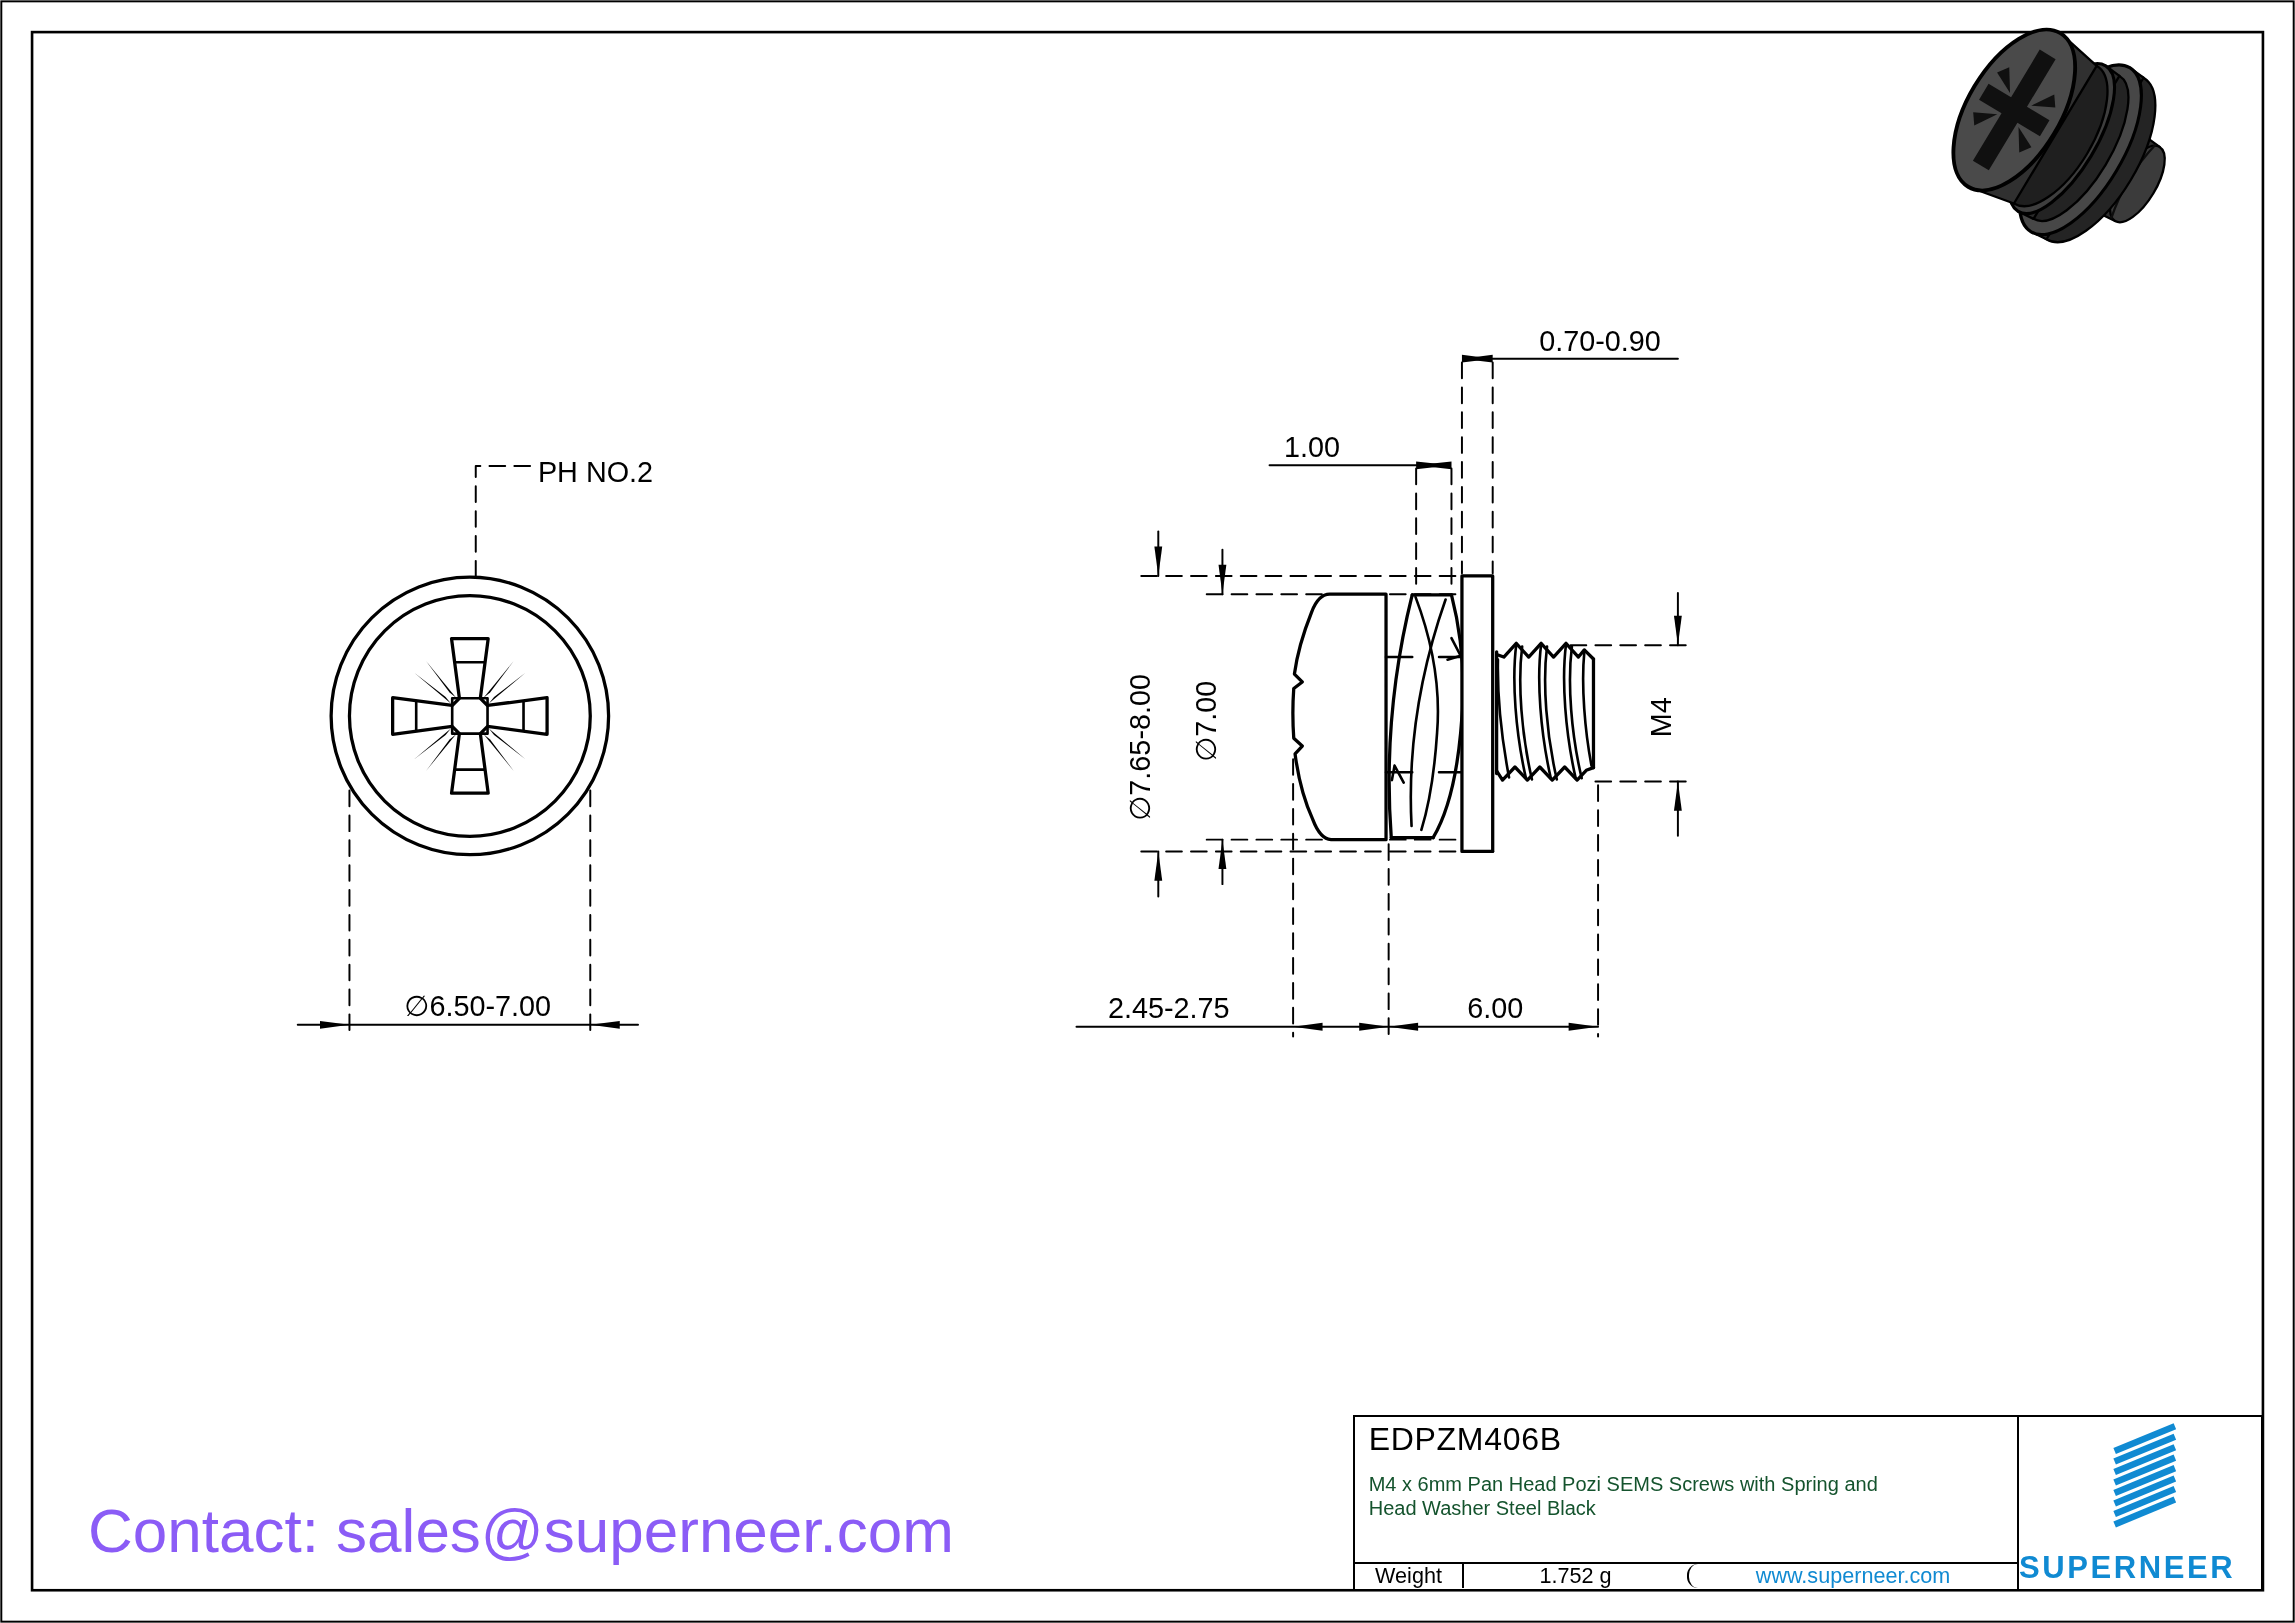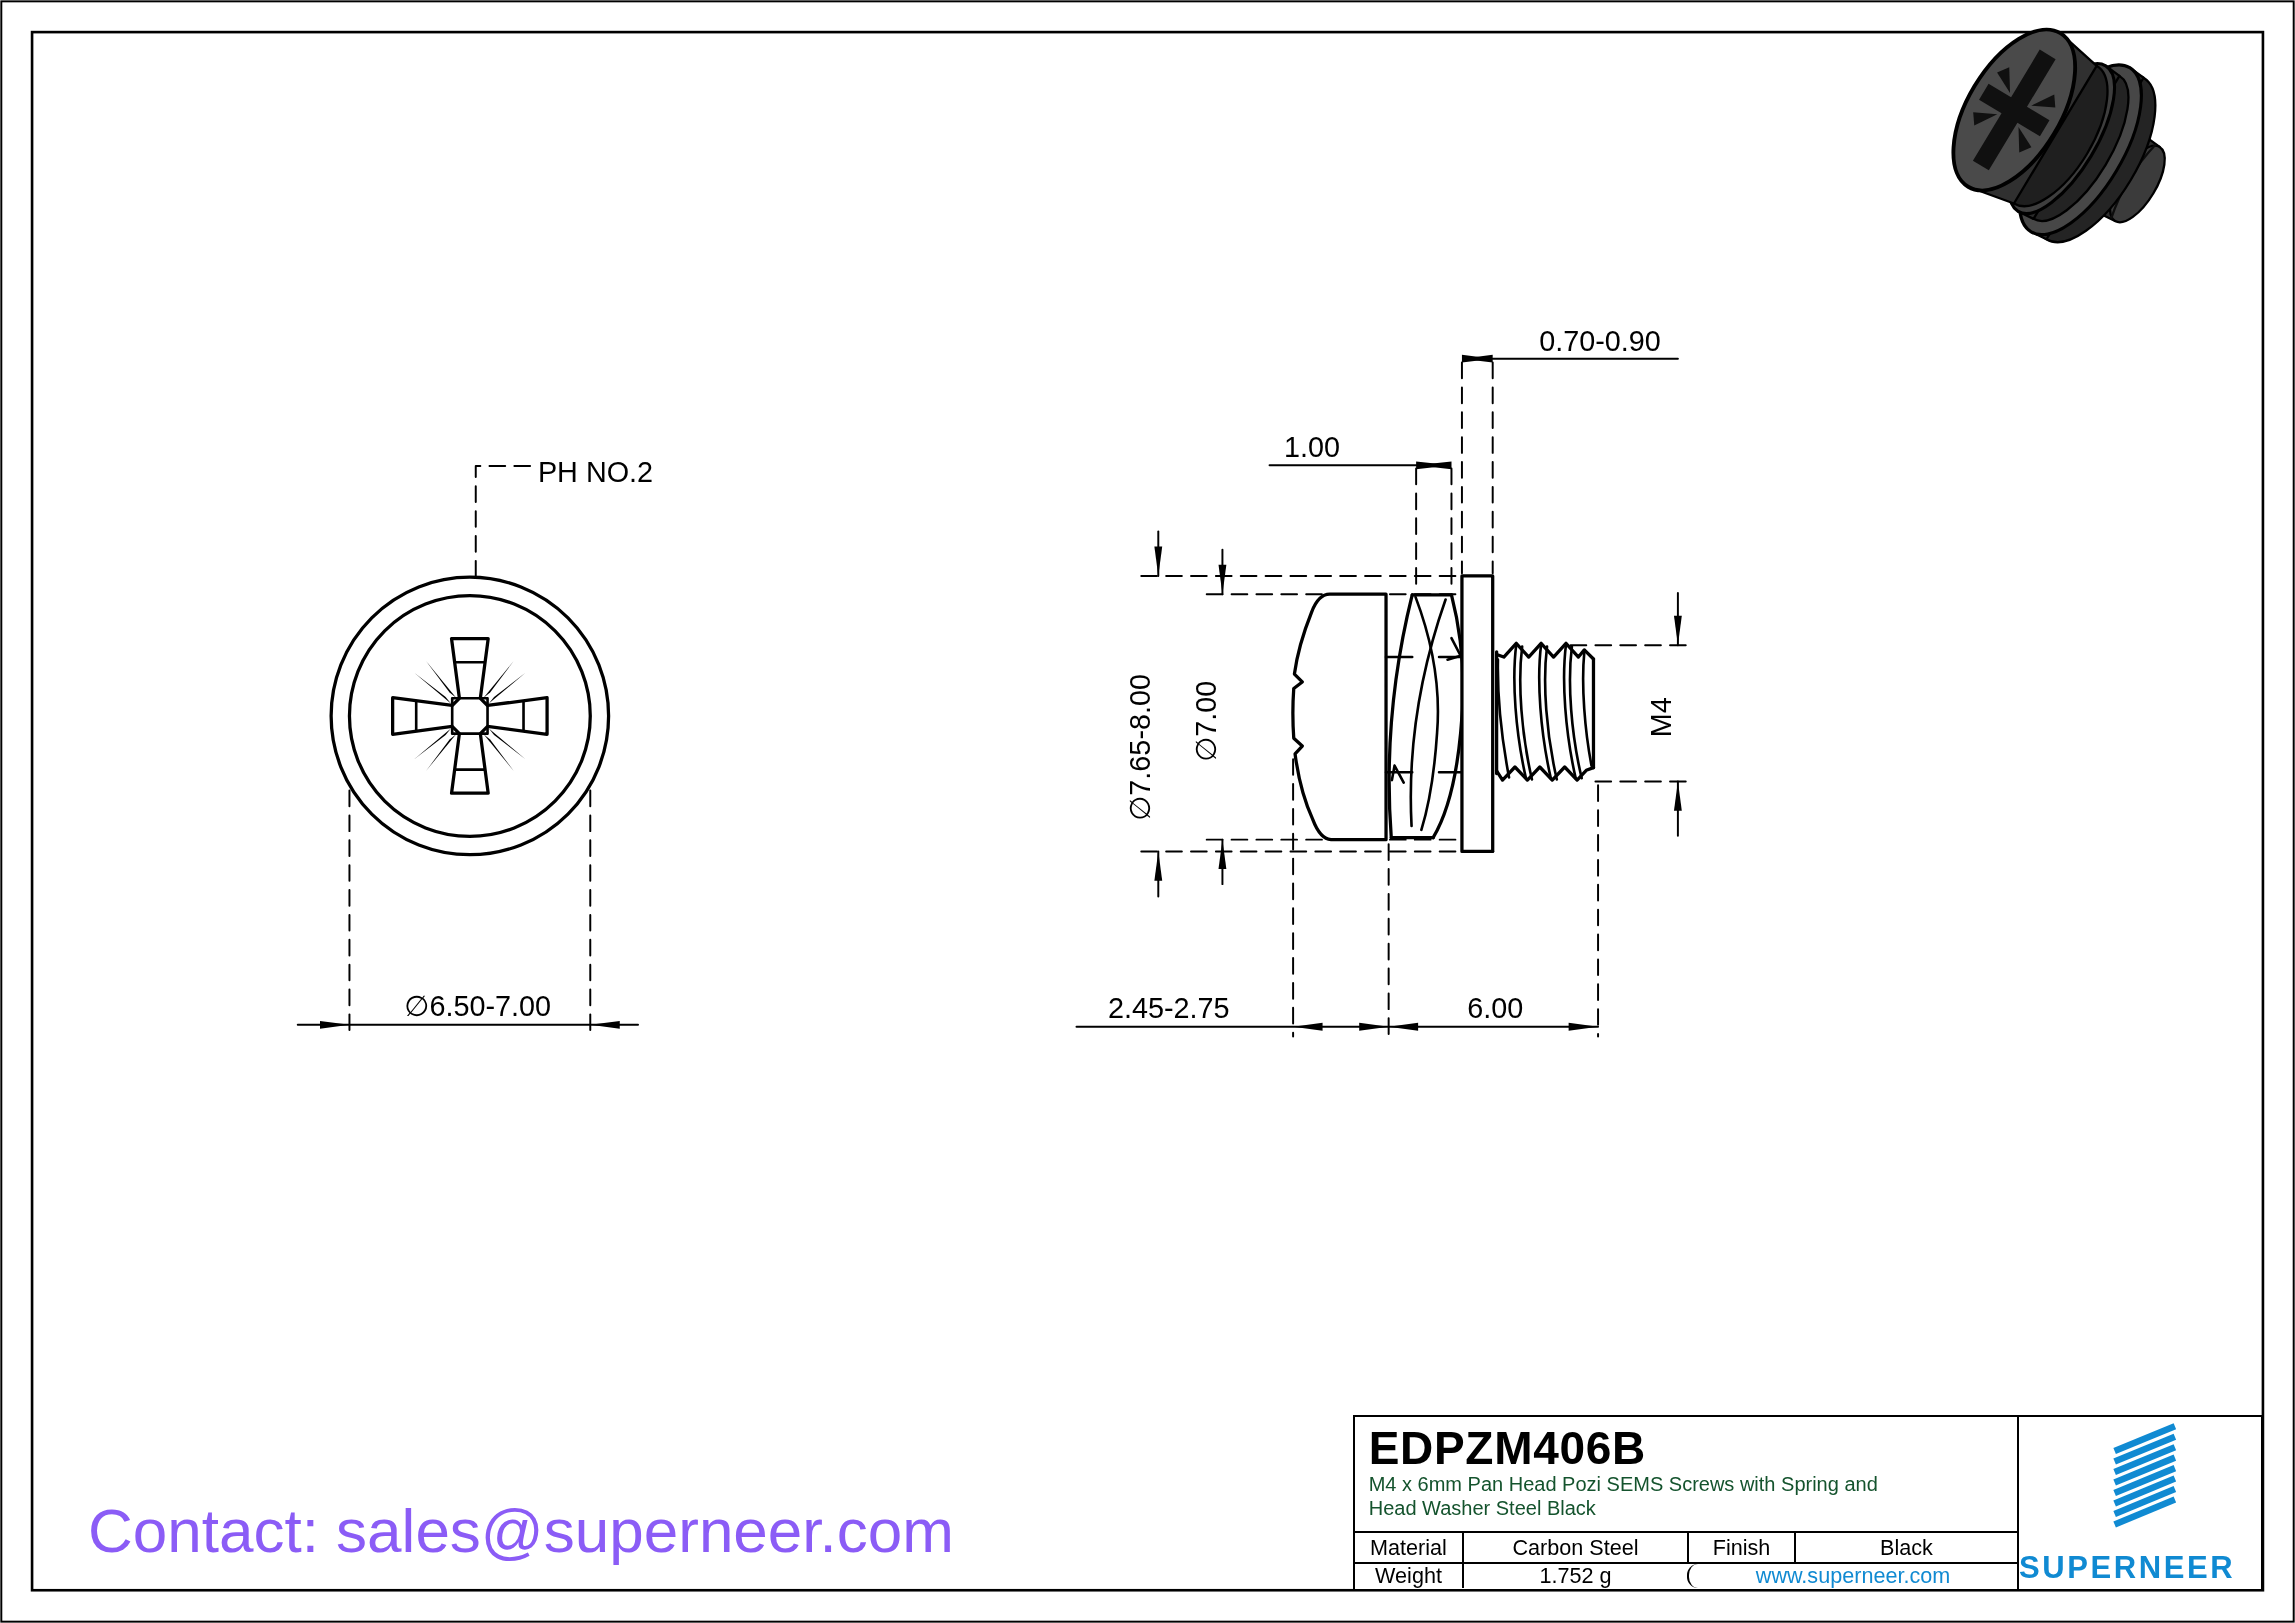--- a/index.html
+++ b/index.html
@@ -4,21 +4,21 @@
 <style>
   html,body{margin:0;padding:0;background:#ffffff;}
   body{width:2295px;height:1623px;position:relative;font-family:"Liberation Sans","DejaVu Sans",sans-serif;}
   .sheet{position:absolute;left:0;top:0;width:2295px;height:1623px;background:#fff;}
   svg text{font-family:"Liberation Sans","DejaVu Sans",sans-serif;fill:#000;}
   .dim-text{font-size:44px;}
   
   #title-block{position:absolute;left:1353px;top:1415px;width:910px;height:176px;
     border:2.6px solid #000;box-sizing:border-box;background:#fff;}
   #tb-left{position:absolute;left:0;top:0;width:662px;height:100%;}
-  #tb-part-number{position:absolute;left:13.7px;top:3.9px;font-size:46px;font-weight:bold;letter-spacing:0.7px;}
+  #tb-part-number{position:absolute;left:13.7px;top:3.9px;font-size:32px;font-weight:normal;letter-spacing:0.7px;}
   #tb-desc{position:absolute;left:13.7px;top:56px;font-size:20px;line-height:23.6px;color:#14532d;}
   .tb-row{position:absolute;left:0;width:662px;display:flex;box-sizing:border-box;border-top:2.6px solid #000;}
   #tb-row1{top:114px;height:31px;}
   #tb-row2{top:145px;height:26px;justify-content:center;}
   .tb-cell{display:flex;align-items:center;justify-content:center;box-sizing:border-box;
     font-size:21.6px;white-space:nowrap;overflow:hidden;}
   .tb-cell + .tb-cell{border-left:2.6px solid #000;}
   .w-label{width:107px;}
   .w-value{width:225px;}
   .w-label2{width:107px;}
@@ -220,26 +220,20 @@
     </g>
   </g>
 </svg>
 
   <div id="title-block">
     <div id="tb-left">
       <div id="tb-part-number">EDPZM406B</div>
       <div id="tb-desc">
         <div>M4 x 6mm Pan Head Pozi SEMS Screws with Spring and</div>
         <div>Head Washer Steel Black</div>
-      </div>
-      <div class="tb-row" id="tb-row1">
-        <div class="tb-cell w-label">Material</div>
-        <div class="tb-cell w-value">Carbon Steel</div>
-        <div class="tb-cell w-label2">Finish</div>
-        <div class="tb-cell w-value2">Black</div>
       </div>
       <div class="tb-row" id="tb-row2">
         <div class="tb-cell w-label">Weight</div>
         <div class="tb-cell w-value">1.752 g</div>
         <div class="tb-cell w-value2" style="color:#108ad2;border-radius:11px;">
           <a id="tb-url" href="#">www.superneer.com</a>
         </div>
       </div>
     </div>
     <div id="tb-logo">

